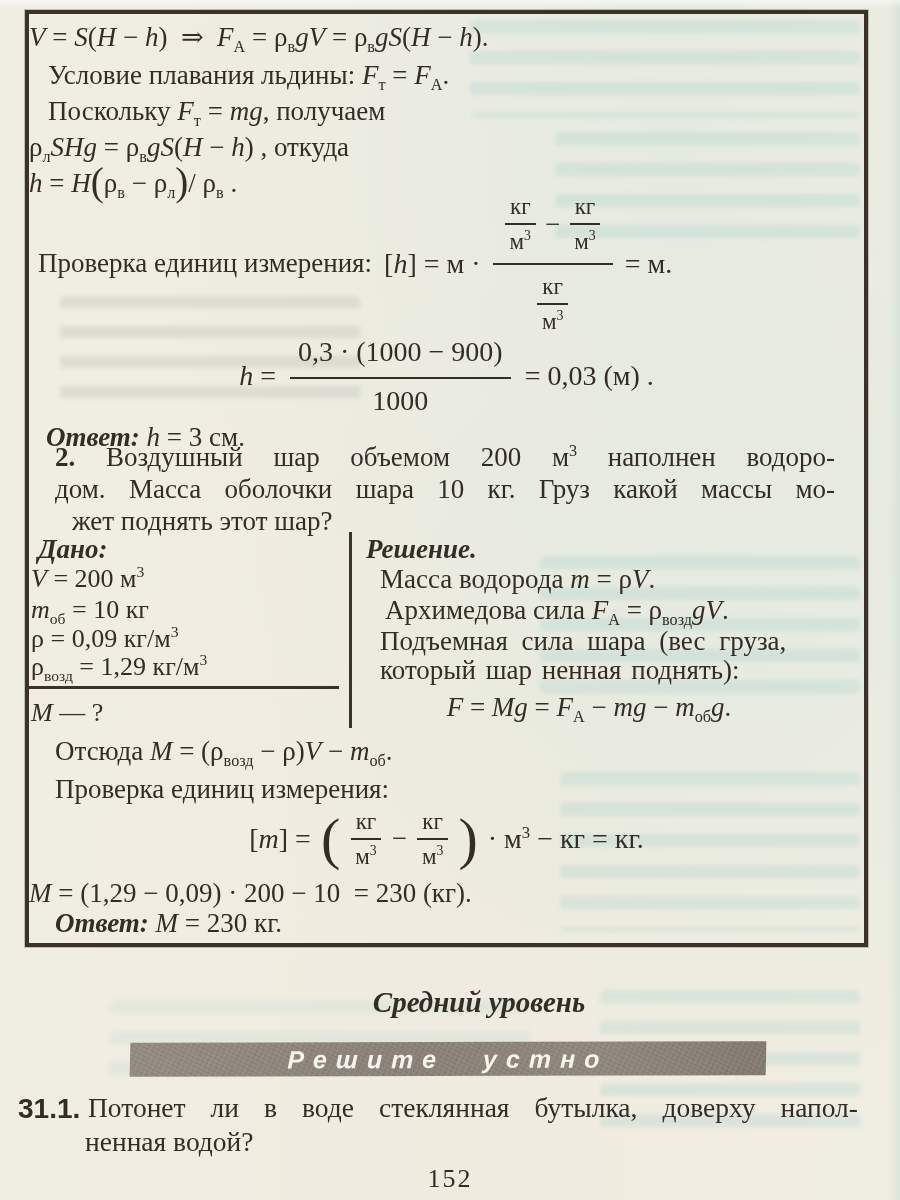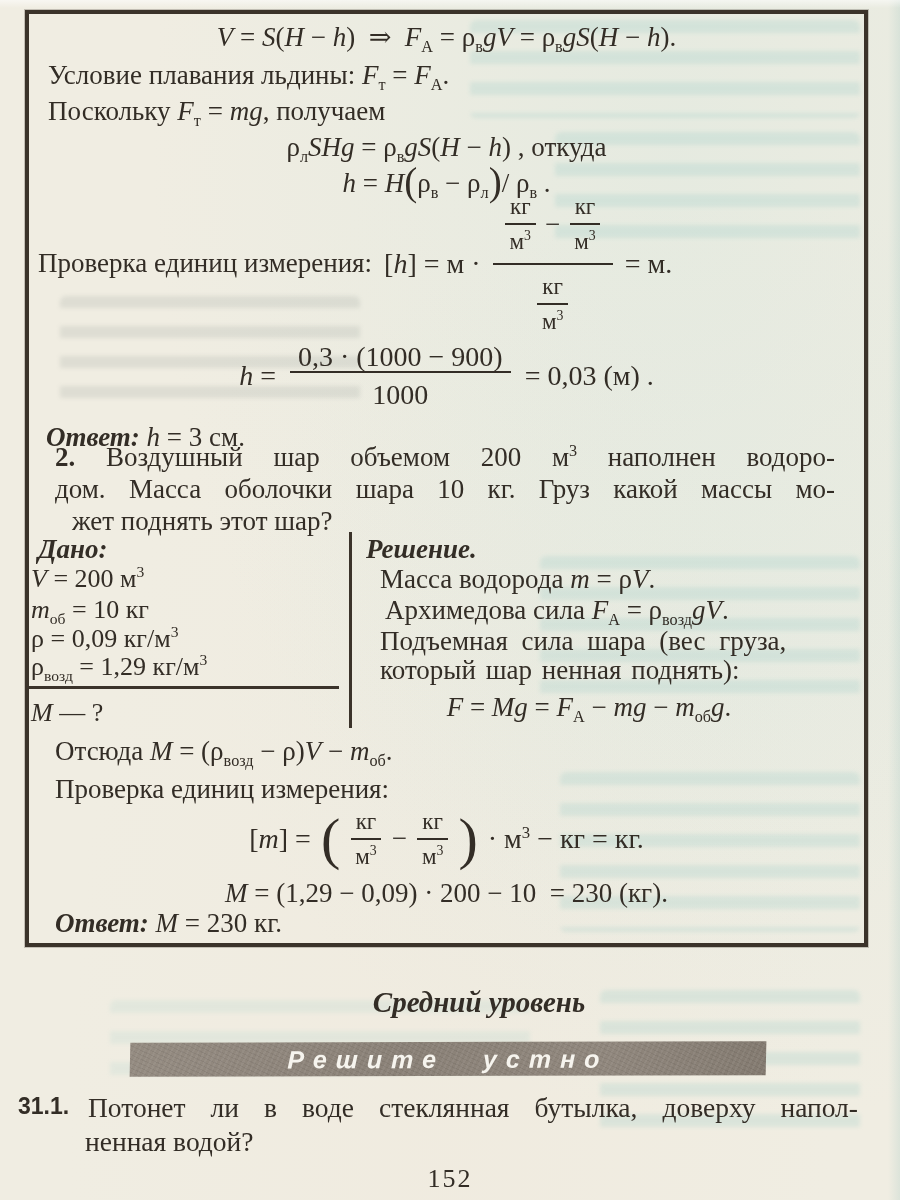--- a/index.html
+++ b/index.html
@@ -11,57 +11,57 @@
       radial-gradient(ellipse at 50% 95%, rgba(240,234,222,.6), transparent 60%),
       #f0ede2;
     font-family:"Liberation Serif","DejaVu Serif",serif;
     color:#332d26;
   }
   .abs { position:absolute; }
   
   .sbox { position:absolute; left:25px; top:10px; width:835px; height:929px;
           border:4px solid #3b332a; box-shadow:0 0 0 1px rgba(59,51,42,.25); }
   .sbox .abs { font-size:27px; line-height:1.15; }
-  .ctr { left:0; width:100%; text-align:center; }
+  .ctr { left:0; width:100%; text-align:left; }
   .fsize { font-size:28px; }
   sub { font-size:60%; line-height:0; }
   sup { font-size:60%; line-height:0; }
   i { font-style:italic; }
   b i, i b { font-weight:bold; }
   .bp { font-size:1.45em; line-height:0; vertical-align:-0.08em; font-style:normal; }
   
   .fr { display:inline-flex; flex-direction:column; align-items:center; vertical-align:middle; line-height:1; font-size:23px; }
   .fr .n { padding:1px 5px 5px; border-bottom:2px solid currentColor; }
   .fr .d { padding:5px 5px 1px; }
   .bigfr { display:inline-flex; flex-direction:column; align-items:center; line-height:1; }
   .bigfr .bn { display:flex; align-items:center; gap:9px; padding:0 12px 9px; border-bottom:2px solid currentColor; }
   .bigfr .bd { padding-top:9px; }
   .row { display:flex; align-items:center; }
   .tallp { font-size:58px; line-height:0; font-weight:400; font-family:"Liberation Serif",serif; }
   .calcfr { display:inline-flex; flex-direction:column; align-items:center; line-height:1; font-size:28px; }
-  .calcfr .n { padding:2px 8px 0; border-bottom:2.5px solid currentColor; }
+  .calcfr .n { padding:2px 8px 11px; border-bottom:2.5px solid currentColor; }
   .calcfr .d { padding:8px 8px 2px; }
   .just { text-align:justify; text-align-last:justify; }
   .wide3 { word-spacing:7px; }
   .wide4 { word-spacing:3px; }
   
   .sec-title { top:986px; left:0; width:100%; text-align:center;
                font-size:29px; font-weight:bold; font-style:italic;padding-left:29px; }
   .banner { left:130px; top:1042px; width:636px; height:34px;
             background:
               repeating-linear-gradient(115deg, rgba(255,255,255,.05) 0 2px, transparent 2px 5px),
               repeating-linear-gradient(25deg, rgba(0,0,0,.06) 0 1px, transparent 1px 4px),
               linear-gradient(100deg,#948b81,#8a8177 45%,#90877d 75%,#837a70);
             transform:skewX(-1.4deg) rotate(-0.15deg);
             display:flex; align-items:center; justify-content:center; }
   .banner span { font-family:"Liberation Sans","DejaVu Sans",sans-serif;
             font-style:italic; font-weight:bold; font-size:25px; color:#f6f4ee;
             letter-spacing:9px; word-spacing:22px; white-space:nowrap; }
   .tasknum { left:18px; top:1093px; font-family:"Liberation Sans","DejaVu Sans",sans-serif;
-             font-weight:bold; font-size:23px; }
+             font-weight:bold; font-size:28px; }
   .taskline { font-size:27.5px; }
   .pgnum { top:1164px; left:0; width:100%; text-align:center; font-size:26px; letter-spacing:2px; }
   
   .bleed { position:absolute; pointer-events:none; filter:blur(2px); border-radius:6px; opacity:.55;
            background:repeating-linear-gradient(180deg, rgba(144,199,194,.40) 0 13px, transparent 13px 31px); }
   .bleed.gray { background:repeating-linear-gradient(180deg, rgba(120,131,126,.30) 0 12px, transparent 12px 30px); opacity:.5; }
   .edge-r { position:absolute; right:0; top:0; width:12px; height:100%;
             background:linear-gradient(to left, rgba(175,205,198,.30), transparent); }
   .edge-t { position:absolute; left:0; top:0; width:100%; height:8px;
             background:linear-gradient(to bottom, rgba(255,255,255,.55), transparent); }

